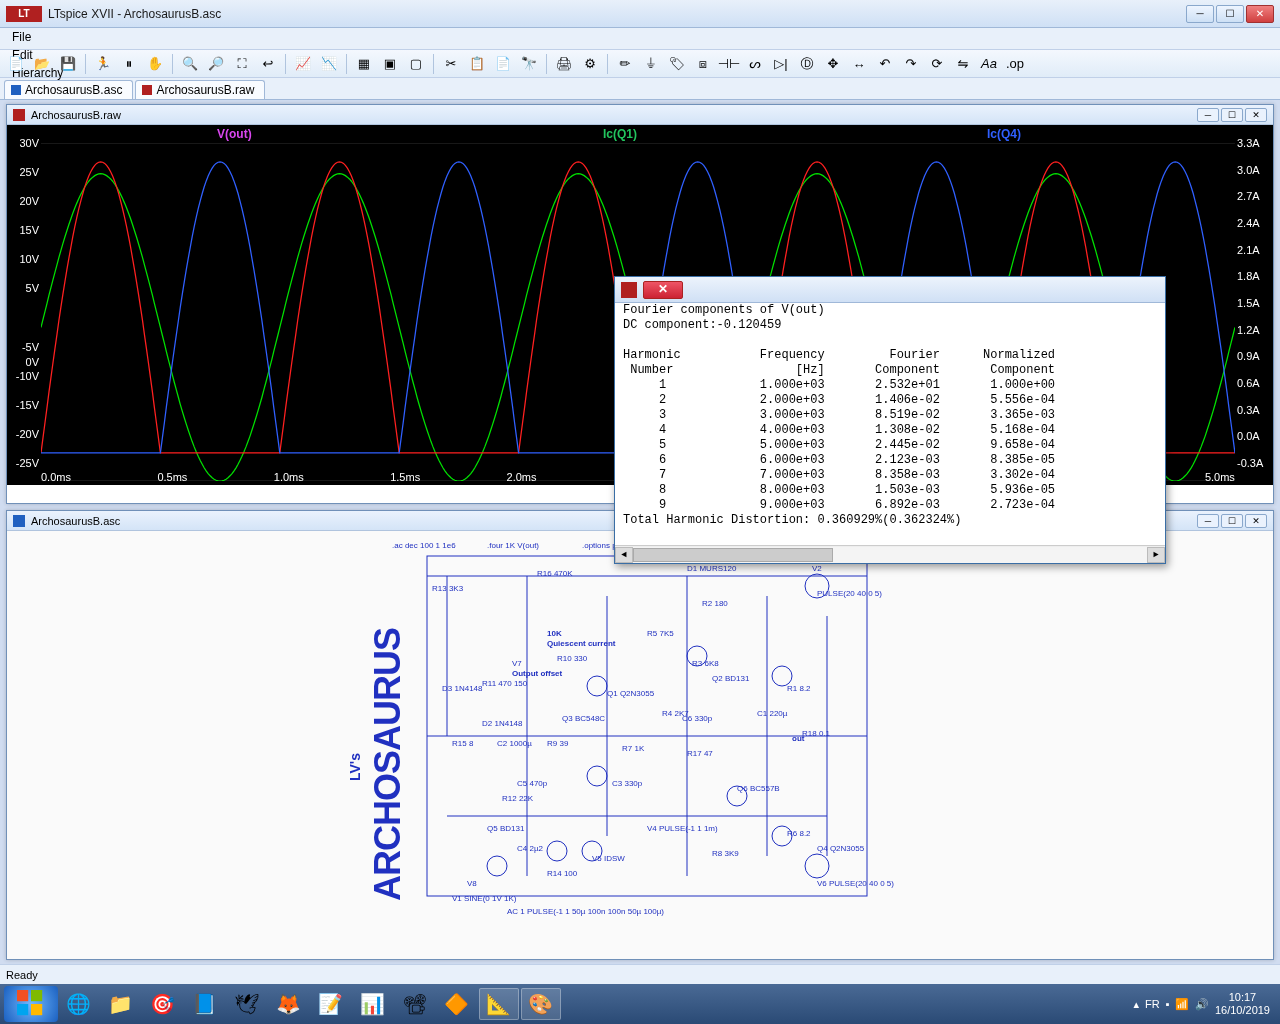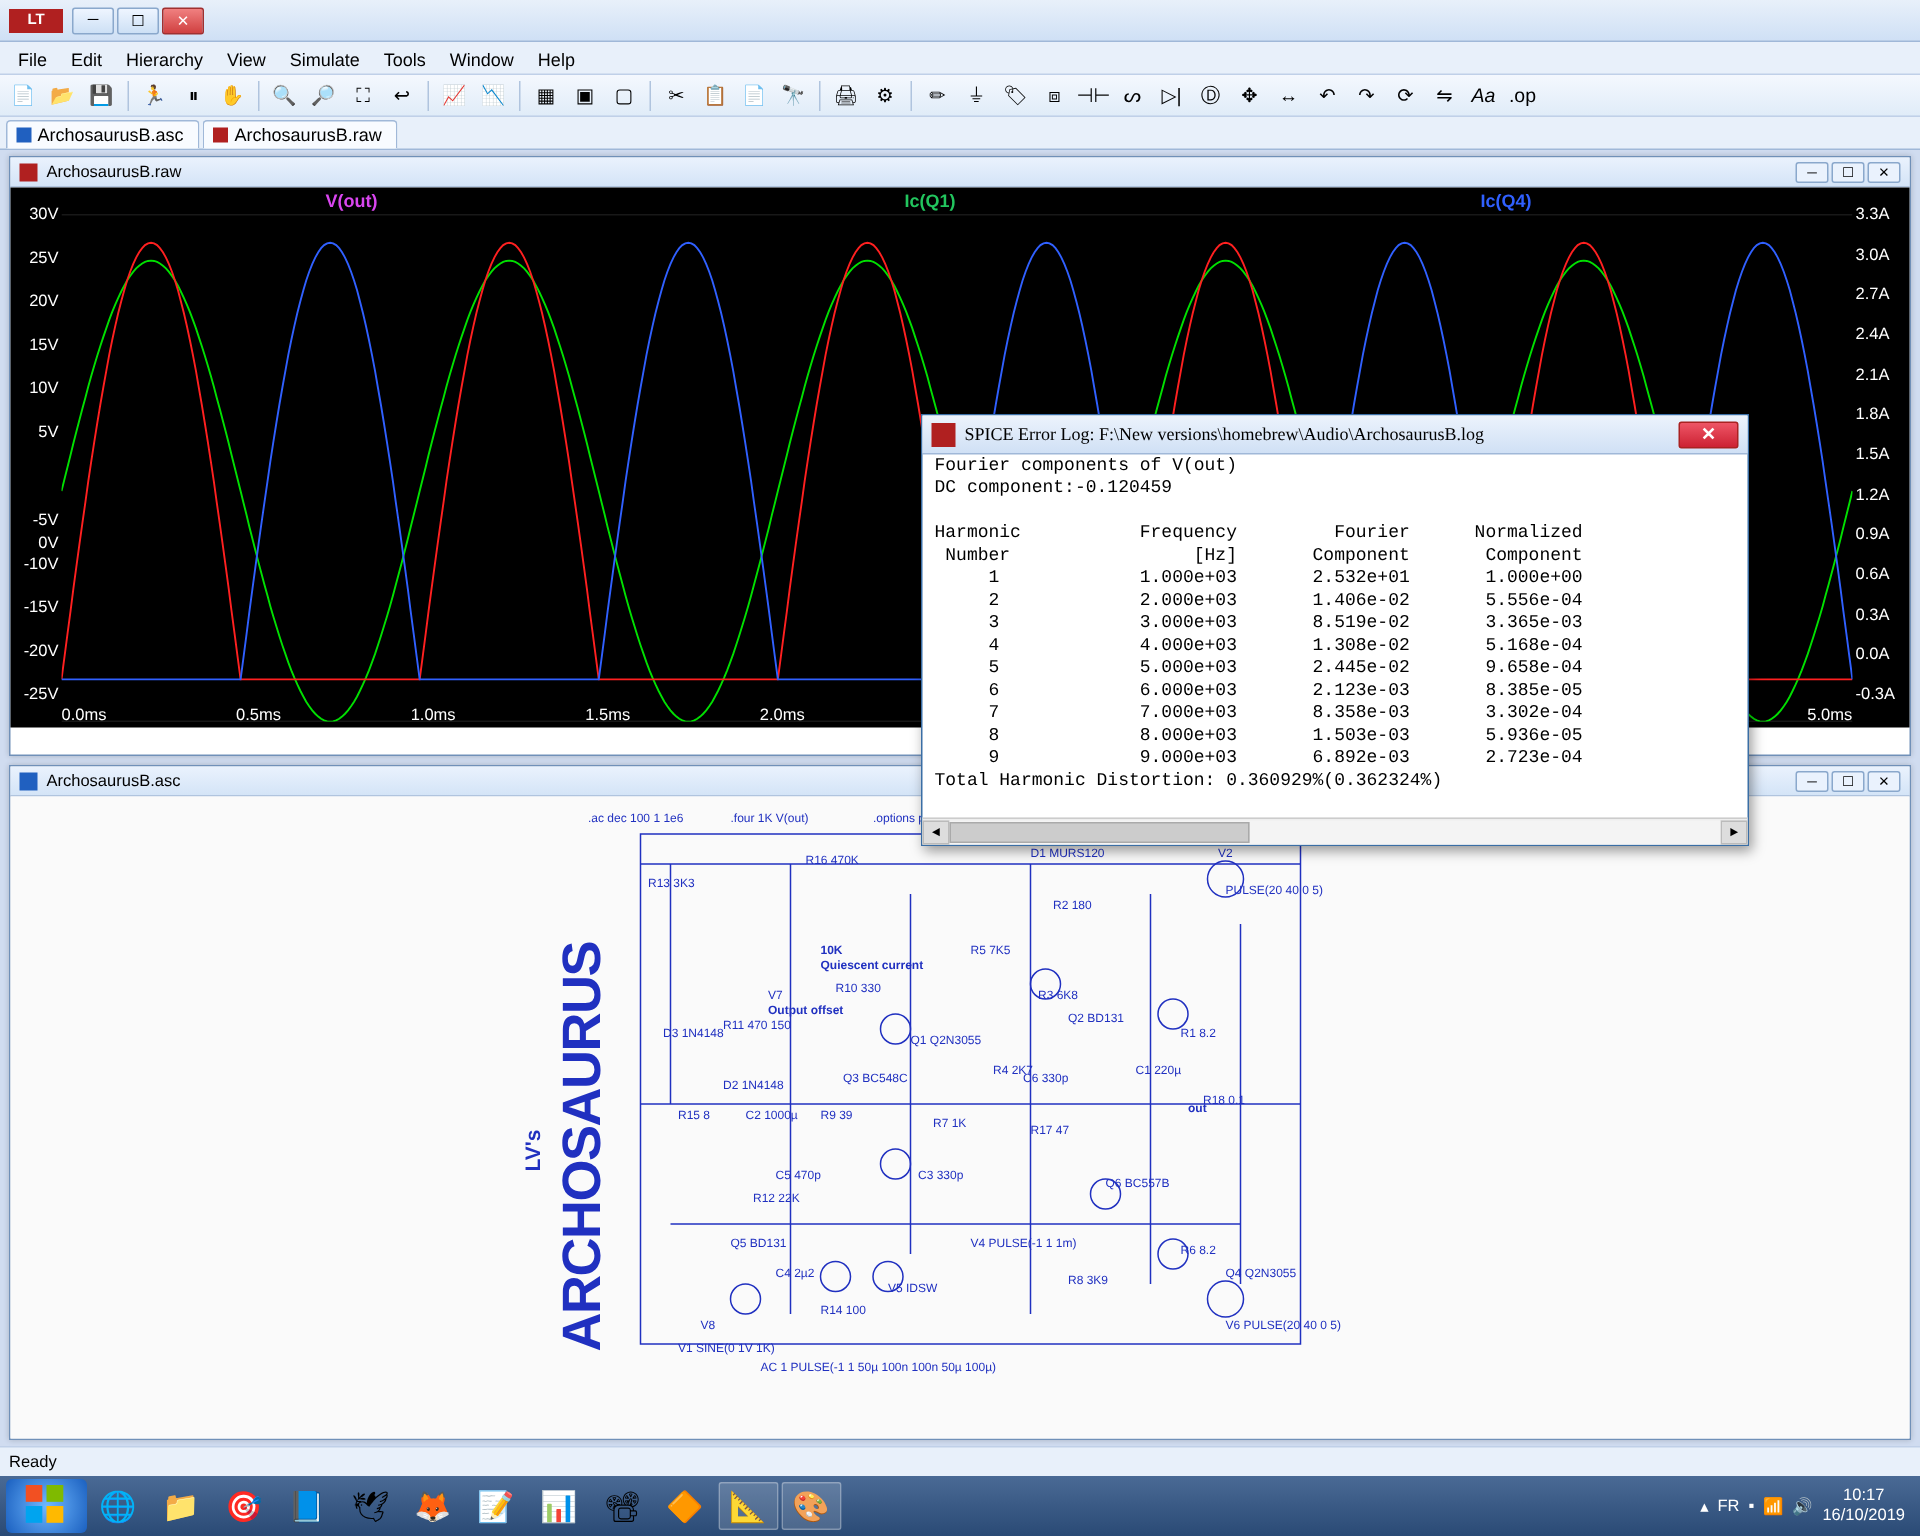--- a/index.html
+++ b/index.html
@@ -7,21 +7,21 @@
 
 
 .titlebar { height: 28px; background: linear-gradient(#e8f0fa, #cfe0f5); display: flex; align-items: center; padding: 0 6px; border-bottom: 1px solid #a0b8d8; }
 .titlebar .appicon { width: 36px; height: 16px; background: #b02020; margin-right: 6px; display:inline-flex;align-items:center;justify-content:center;color:#fff;font-size:10px;font-weight:bold;}
 .titlebar .title { flex: 1; color: #1a1a1a; }
 .winbtns { display: flex; gap: 2px; }
 .winbtn { width: 28px; height: 18px; background: linear-gradient(#eef5ff,#cde0f5); border: 1px solid #8aa8cc; border-radius: 2px; display: flex; align-items: center; justify-content: center; font-size: 10px; }
 .winbtn.close { background: linear-gradient(#f08080,#d04040); color: #fff; border-color:#a03030; }
 
 
-.menubar { height: 22px; background: #e8f0fa; display: flex; align-items: flex-end; padding: 0 4px; border-bottom: 1px solid #c0d0e8; }
+.menubar { height: 22px; background: #e8f0fa; display: flex; align-items: flex-start; padding: 0 4px; border-bottom: 1px solid #c0d0e8; flex-direction: column; }
 .menubar .item { padding: 2px 8px; cursor: default; }
 
 
 .toolbar { height: 28px; background: linear-gradient(#f4f8fe,#e0ecf8); display: flex; align-items: center; padding: 2px 4px; gap: 2px; border-bottom: 1px solid #c0d0e8; flex-wrap: nowrap; overflow:hidden;}
 .tbtn { width: 24px; height: 22px; display: flex; align-items: center; justify-content: center; border: 1px solid transparent; border-radius: 2px; font-size: 13px; cursor:default;}
 .tsep { width: 1px; height: 20px; background: #b0c4de; margin: 0 3px; }
 
 
 .tabstrip { height: 22px; background: #e8f0fa; display: flex; align-items: flex-end; padding: 0 4px; border-bottom: 1px solid #a0b8d8; }
 .tab { padding: 2px 10px 2px 6px; background: #f8fbff; border: 1px solid #a0b8d8; border-bottom: none; border-radius: 3px 3px 0 0; margin-right: 2px; display:flex; align-items:center; gap:4px;}
@@ -74,20 +74,21 @@
 .tbicon { width:40px; height:32px; margin:0 1px; display:flex;align-items:center;justify-content:center; font-size:20px; border-radius:2px;}
 .tbicon.active{background:rgba(255,255,255,.15); box-shadow:inset 0 0 0 1px rgba(255,255,255,.3);}
 .tray { margin-left:auto; display:flex; align-items:center; color:#fff; font-size:11px; gap:6px; padding:0 6px;}
 .tray .clock{text-align:center;line-height:1.2;}
 </style>
 </head>
 <body>
 
 <div class="titlebar">
   <span class="appicon">LT</span>
+  <span class="title">LTspice XVII - ArchosaurusB.asc</span>
   <div class="winbtns">
     <div class="winbtn">─</div>
     <div class="winbtn">☐</div>
     <div class="winbtn close">✕</div>
   </div>
 </div>
 
 <div class="menubar">
   <span class="item">File</span>
   <span class="item">Edit</span>
@@ -324,21 +325,20 @@
             <text x="290" y="12" class="complabel">.tran 0 5m 0 1µ</text>
             <text x="385" y="12" class="complabel">;.dc temp 10 60 0.5</text>
           </g>
       </svg>
     </div>
   </div>
 
   <div class="popup">
     <div class="ptitle">
       <span class="picon"></span>
-      <span style="flex:1">SPICE Error Log: F:\New versions\homebrew\Audio\ArchosaurusB.log</span>
       <span class="pclose">✕</span>
     </div>
     <div class="pbody" id="popbody">Fourier components of V(out)
 DC component:-0.120459
 
 Harmonic           Frequency         Fourier      Normalized
  Number                 [Hz]       Component       Component
      1             1.000e+03       2.532e+01       1.000e+00
      2             2.000e+03       1.406e-02       5.556e-04
      3             3.000e+03       8.519e-02       3.365e-03

